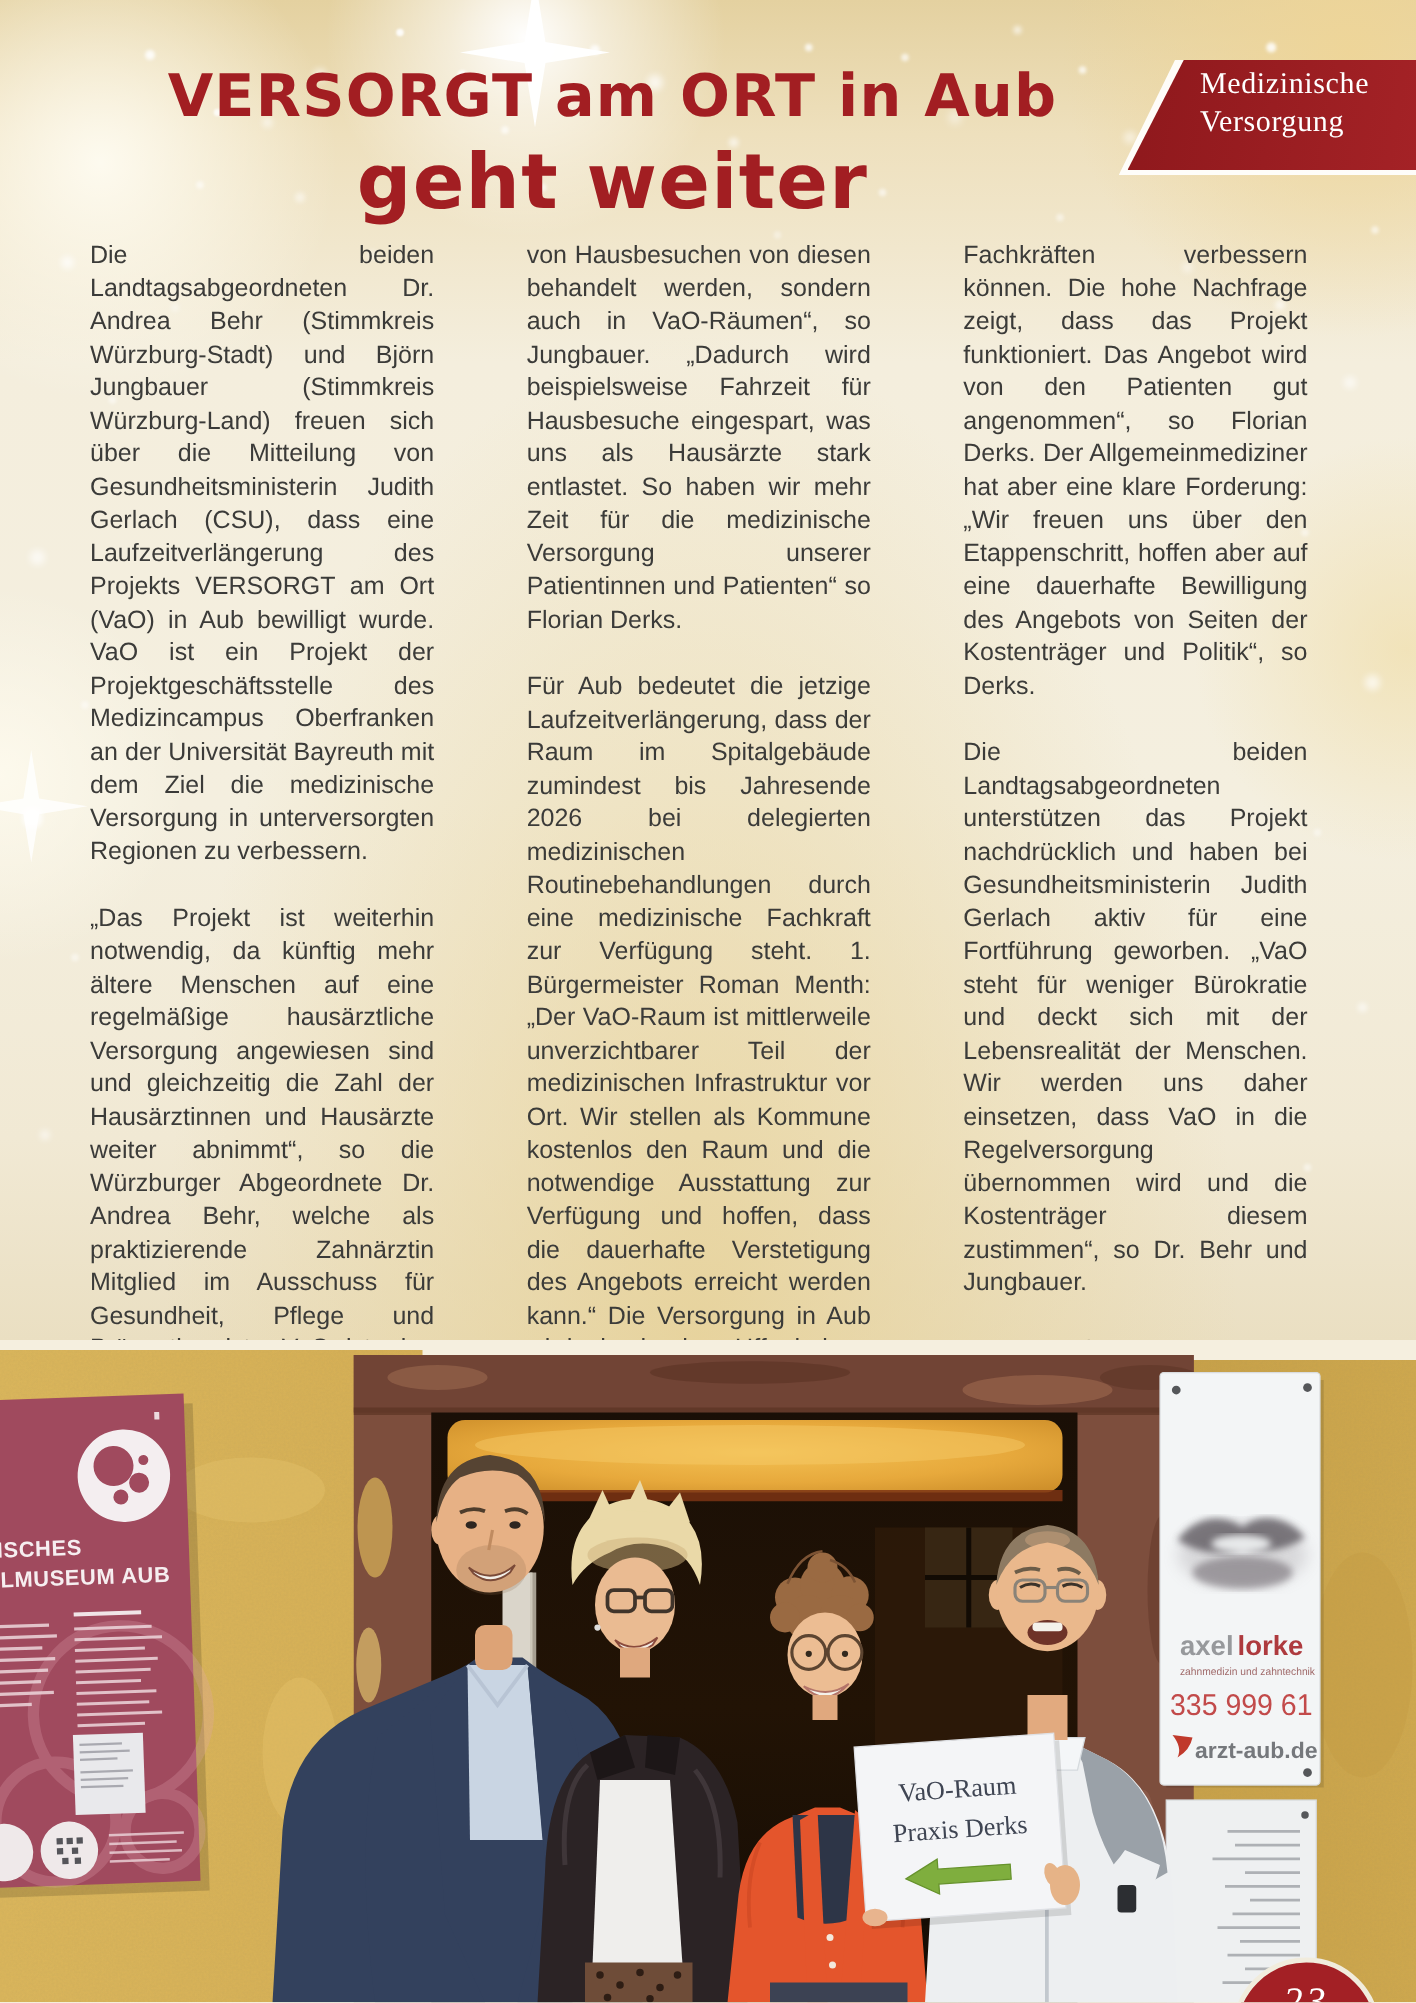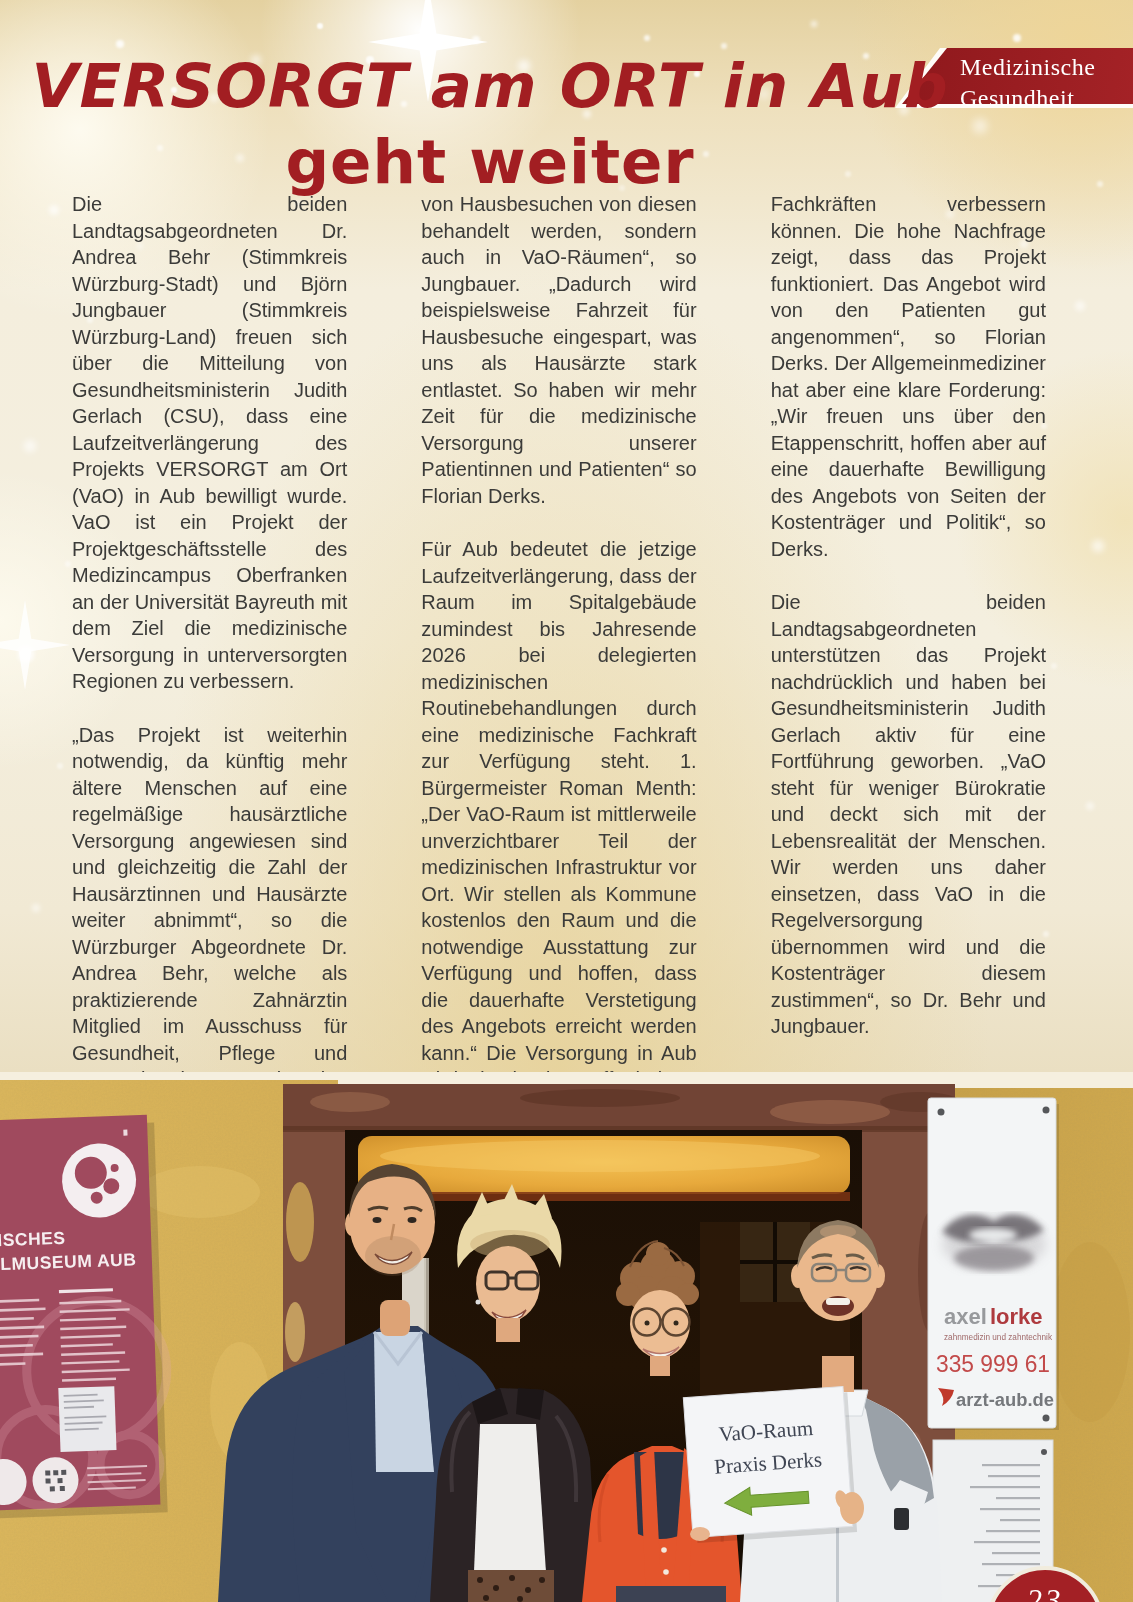--- a/index.html
+++ b/index.html
@@ -37,32 +37,32 @@
       296px 202px 4px 2px rgba(255,255,255,.45),704px 152px 3px 1px rgba(255,255,255,.6),
       846px 172px 3px 1px rgba(255,255,255,.5),948px 212px 5px 2px rgba(255,255,255,.55),
       254px 58px 6px 3px rgba(255,255,255,.65),402px 102px 3px 1px rgba(255,255,255,.7),
       172px 88px 2px 1px rgba(255,255,255,.8),722px 44px 3px 1px rgba(255,255,255,.7),
       812px 22px 4px 1px rgba(255,255,255,.75),474px 38px 3px 2px rgba(255,255,255,.8),
       620px 186px 3px 1px rgba(255,255,255,.4),138px 244px 4px 1px rgba(255,255,255,.5),
       1022px 242px 4px 2px rgba(255,255,255,.6);}
   .star{position:absolute;}
 
   
-  .badge{position:absolute;top:48px;right:0;width:231px;height:56px;}
+  .badge{position:absolute;top:48px;right:0;width:231px;height:88px;}
   .badge .bg-white{position:absolute;left:-7px;top:0;right:0;bottom:-4px;background:rgba(255,255,255,.92);
     clip-path:polygon(45px 0,100% 0,100% 100%,0 100%);}
   .badge .bg-red{position:absolute;inset:0;background:linear-gradient(100deg,#8e181c,#a42226);
     clip-path:polygon(45px 0,100% 0,100% 100%,0 100%);}
   .badge .txt{position:absolute;left:58px;top:4px;font-family:"Liberation Serif",serif;
     font-size:24px;line-height:31px;color:#ffffff;letter-spacing:.5px;}
 
   
   .title{position:absolute;top:50px;left:0;width:980px;text-align:center;color:#a21e22;
     font-family:"DejaVu Sans",sans-serif;font-weight:bold;}
-  .title .l1{font-size:61px;letter-spacing:1px;font-style:italic;}
+  .title .l1{font-size:47px;letter-spacing:1px;}
   .title .l2{font-size:61px;letter-spacing:1px;margin-top:5px;}
 
   
   .cols{position:absolute;left:72px;top:191px;width:974px;display:flex;gap:74px;z-index:2;}
   .col{flex:1;}
   .col p{margin:0 0 27px 0;font-size:20px;line-height:26.5px;color:#3b3b39;
     text-align:justify;hyphens:auto;-webkit-hyphens:auto;}
 
   
   .photo{position:absolute;left:0;top:1072px;width:1133px;height:530px;z-index:3;}
@@ -85,21 +85,21 @@
     </svg>
     <svg class="star" style="left:-20px;top:600px;" width="90" height="90" viewBox="0 0 100 100">
       <path d="M50 0 L57 43 L100 50 L57 57 L50 100 L43 57 L0 50 L43 43 Z" fill="#ffffff" opacity="0.8"></path>
     </svg>
 
     <div class="badge">
       <div class="bg-white"></div>
       <div class="bg-red"></div>
       <div class="txt">
         <div>Medizinische</div>
-        <div>Gesundheit</div>
+        <div>Versorgung</div>
       </div>
     </div>
 
     <div class="title">
       <div class="l1">VERSORGT am ORT in Aub</div>
       <div class="l2">geht weiter</div>
     </div>
   </div>
 
   <div class="cols">

